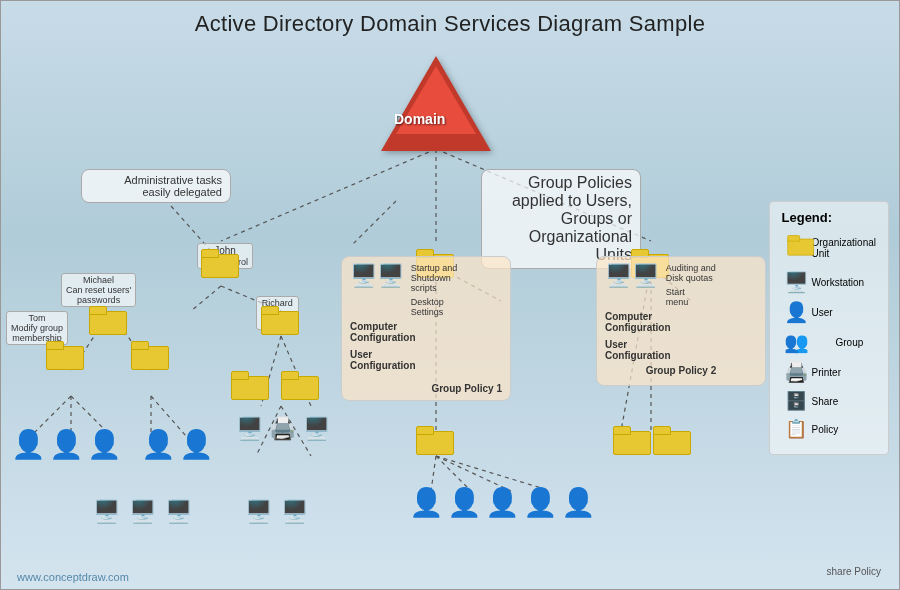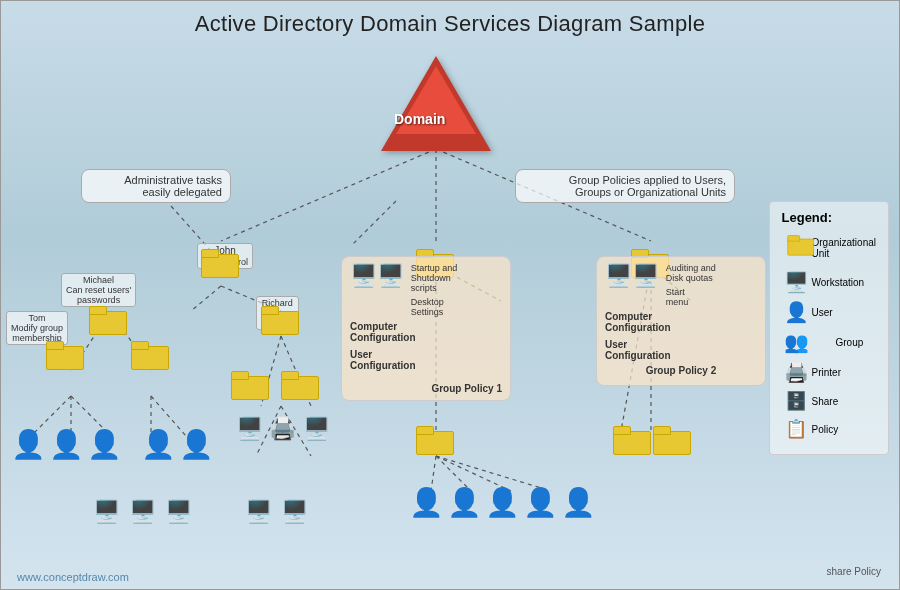--- a/index.html
+++ b/index.html
@@ -259,21 +259,21 @@
 
 <h1 class="title">Active Directory Domain Services Diagram Sample</h1>
 
 <div class="domain-triangle"></div>
 <div class="domain-label">Domain</div>
 
 <div class="annotation" style="top:168px; left:80px; width:150px; font-size:11px;">
   Administrative tasks<br>easily delegated
 </div>
 
-<div class="annotation" style="top:168px; left:514px; width:220px; font-size:11px;">
+<div class="annotation" style="top:168px; left:480px; width:160px; font-size:16px;">
   Group Policies applied to Users,<br>Groups or Organizational Units
 </div>
 
 <div class="name-label" style="top:242px; left:196px; white-space:nowrap;">
   John<br><span style="font-size:9px;">Full Control</span>
 </div>
 
 <div class="name-label" style="top:272px; left:60px; white-space:nowrap; font-size:9px;">
   Michael<br>Can reset users'<br>passwords
 </div>

